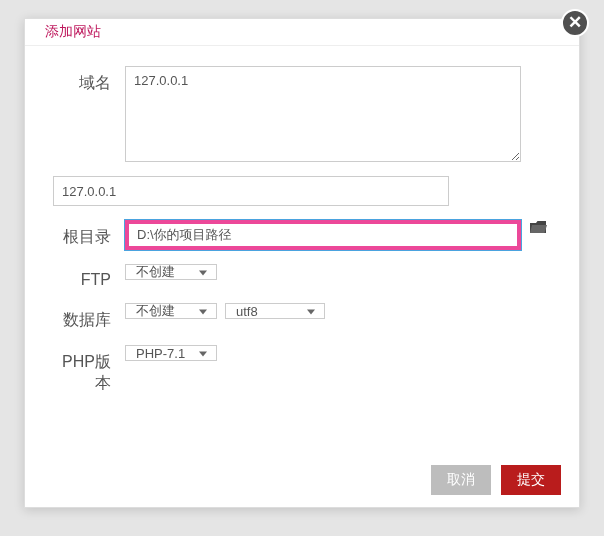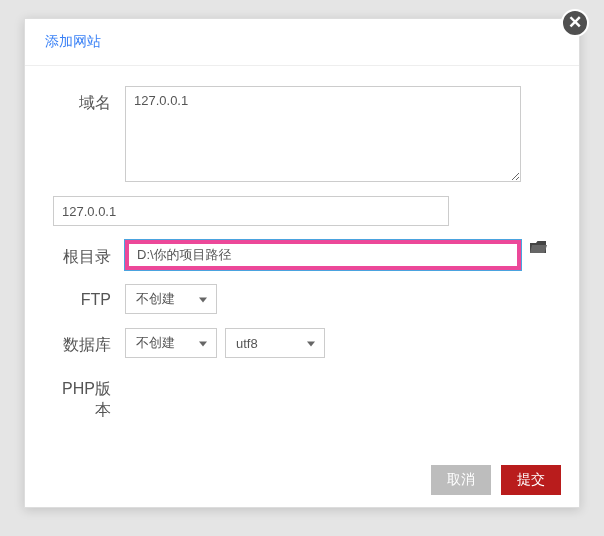--- a/index.html
+++ b/index.html
@@ -33,23 +33,23 @@
       background: #505050;
       border: 2px solid #fff;
       color: #fff;
       font-size: 17px;
       line-height: 24px;
       text-align: center;
       cursor: pointer;
       font-weight: bold;
     }
     .dialog-title {
-      padding: 14px 20px;
+      padding: 4px 20px;
       font-size: 14px;
-      color: #3b82f6;
+      color: #be185d;
       border-bottom: 1px solid #eee;
     }
     .dialog-body {
       padding: 20px 28px 10px 28px;
     }
     .form-row {
       display: flex;
       align-items: flex-start;
       margin-bottom: 14px;
     }
@@ -94,21 +94,21 @@
     }
     .folder-icon {
       width: 18px;
       height: 14px;
       cursor: pointer;
       display: inline-block;
     }
     .folder-icon svg { display: block; }
     .select {
       position: relative;
-      height: 30px;
+      height: 16px;
       border: 1px solid #ccc;
       background: #fff;
       display: inline-flex;
       align-items: center;
       padding: 0 24px 0 10px;
       cursor: pointer;
       font-size: 13px;
       color: #555;
     }
     .select.w92 { width: 92px; }
@@ -189,20 +189,23 @@
       <div class="form-label">数据库</div>
       <div class="form-control">
         <div class="select w92">不创建</div>
         <div class="select w100">utf8</div>
       </div>
     </div>
 
 
     <div class="form-row">
       <div class="form-label">PHP版本</div>
+      <div class="form-control">
+        <div class="select w92">PHP-7.1</div>
+      </div>
     </div>
 
   </div>
 
   <div class="dialog-footer">
     <button class="btn btn-cancel">取消</button>
     <button class="btn btn-submit">提交</button>
   </div>
 </div>
 

